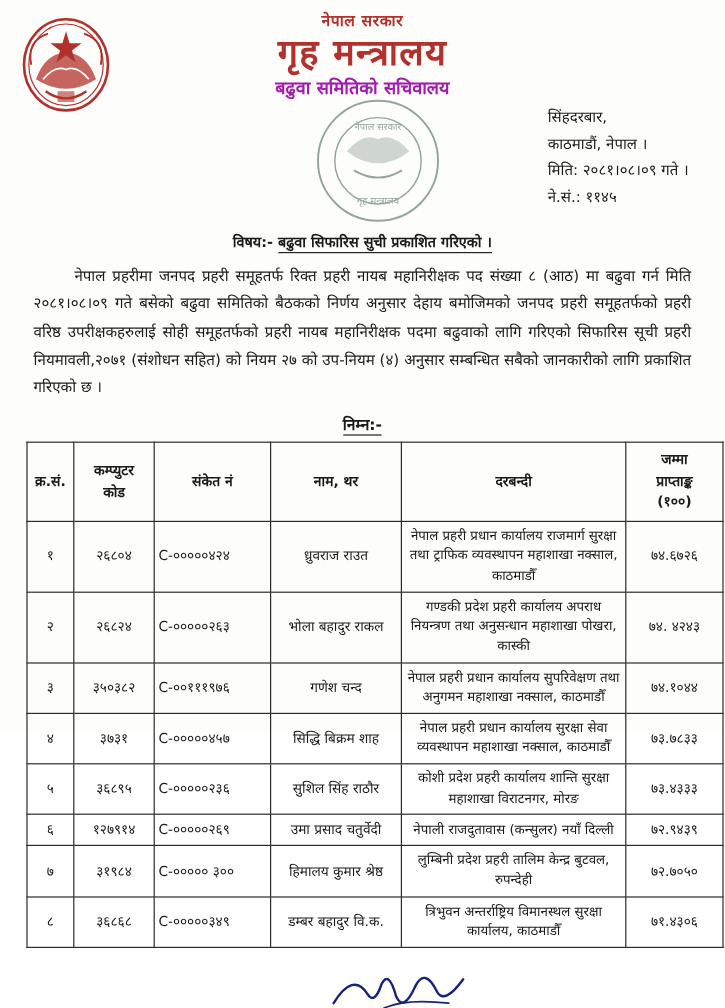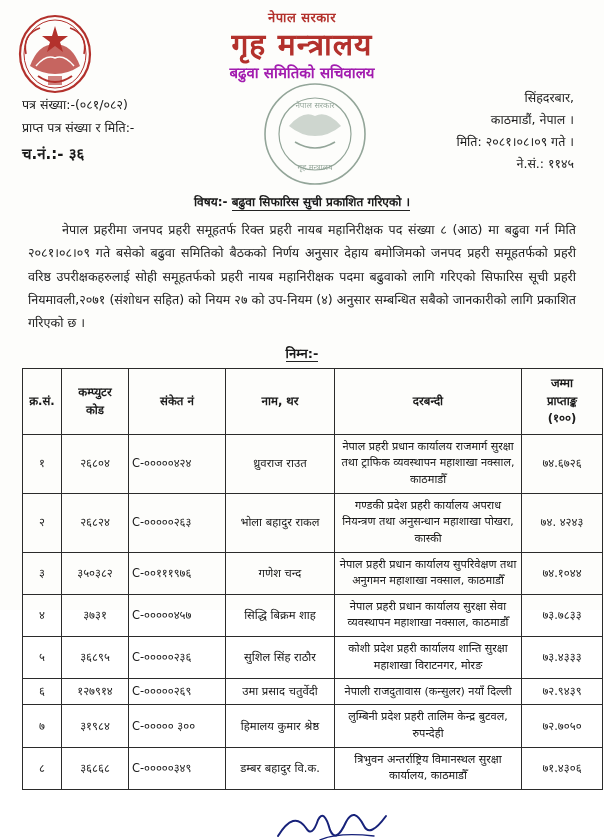--- a/index.html
+++ b/index.html
@@ -84,21 +84,21 @@
     left: 0;
     top: 6px;
     line-height: 1.85;
   }
   .meta-left .l1 { font-size: 12.5px; }
   .meta-left .l3 { font-size: 15px; font-weight: bold; margin-top: 2px;}
   .meta-right {
     position: absolute;
     right: 8px;
     top: 0;
-    text-align: right;
+    text-align: left;
     line-height: 1.75;
     font-size: 12.5px;
   }
 
   
   .subject {
     text-align: center;
     font-size: 12px;
     font-weight: bold;
     margin-top: 10px;
@@ -201,25 +201,20 @@
       <circle cx="52" cy="52" r="50" fill="none" stroke="#3e5f4a" stroke-width="1.6"></circle>
       <circle cx="52" cy="52" r="36" fill="none" stroke="#3e5f4a" stroke-width="1.2"></circle>
       <path d="M26 44 Q40 28 52 34 Q64 28 78 44 Q66 54 52 54 Q38 54 26 44 Z" fill="#3e5f4a" opacity=".45"></path>
       <path d="M32 60 Q52 72 72 60" fill="none" stroke="#3e5f4a" stroke-width="1.6"></path>
       <text x="52" y="26" font-size="8" fill="#3e5f4a" text-anchor="middle" font-family="DejaVu Sans, sans-serif">नेपाल सरकार</text>
       <text x="52" y="88" font-size="8" fill="#3e5f4a" text-anchor="middle" font-family="DejaVu Sans, sans-serif">गृह मन्त्रालय</text>
     </svg>
   </div>
 
   <div class="meta">
-    <div class="meta-left">
-      <div class="l1">पत्र संख्या:-(०८१/०८२)</div>
-      <div class="l2">प्राप्त पत्र संख्या र मिति:-</div>
-      <div class="l3">च.नं.:- ३६</div>
-    </div>
     <div class="meta-right">
       <div>सिंहदरबार,</div>
       <div>काठमाडौं, नेपाल ।</div>
       <div>मिति: २०८१।०८।०९ गते ।</div>
       <div>ने.सं.: ११४५</div>
     </div>
   </div>
 
   <div class="subject">
     <span>विषय:-</span>

